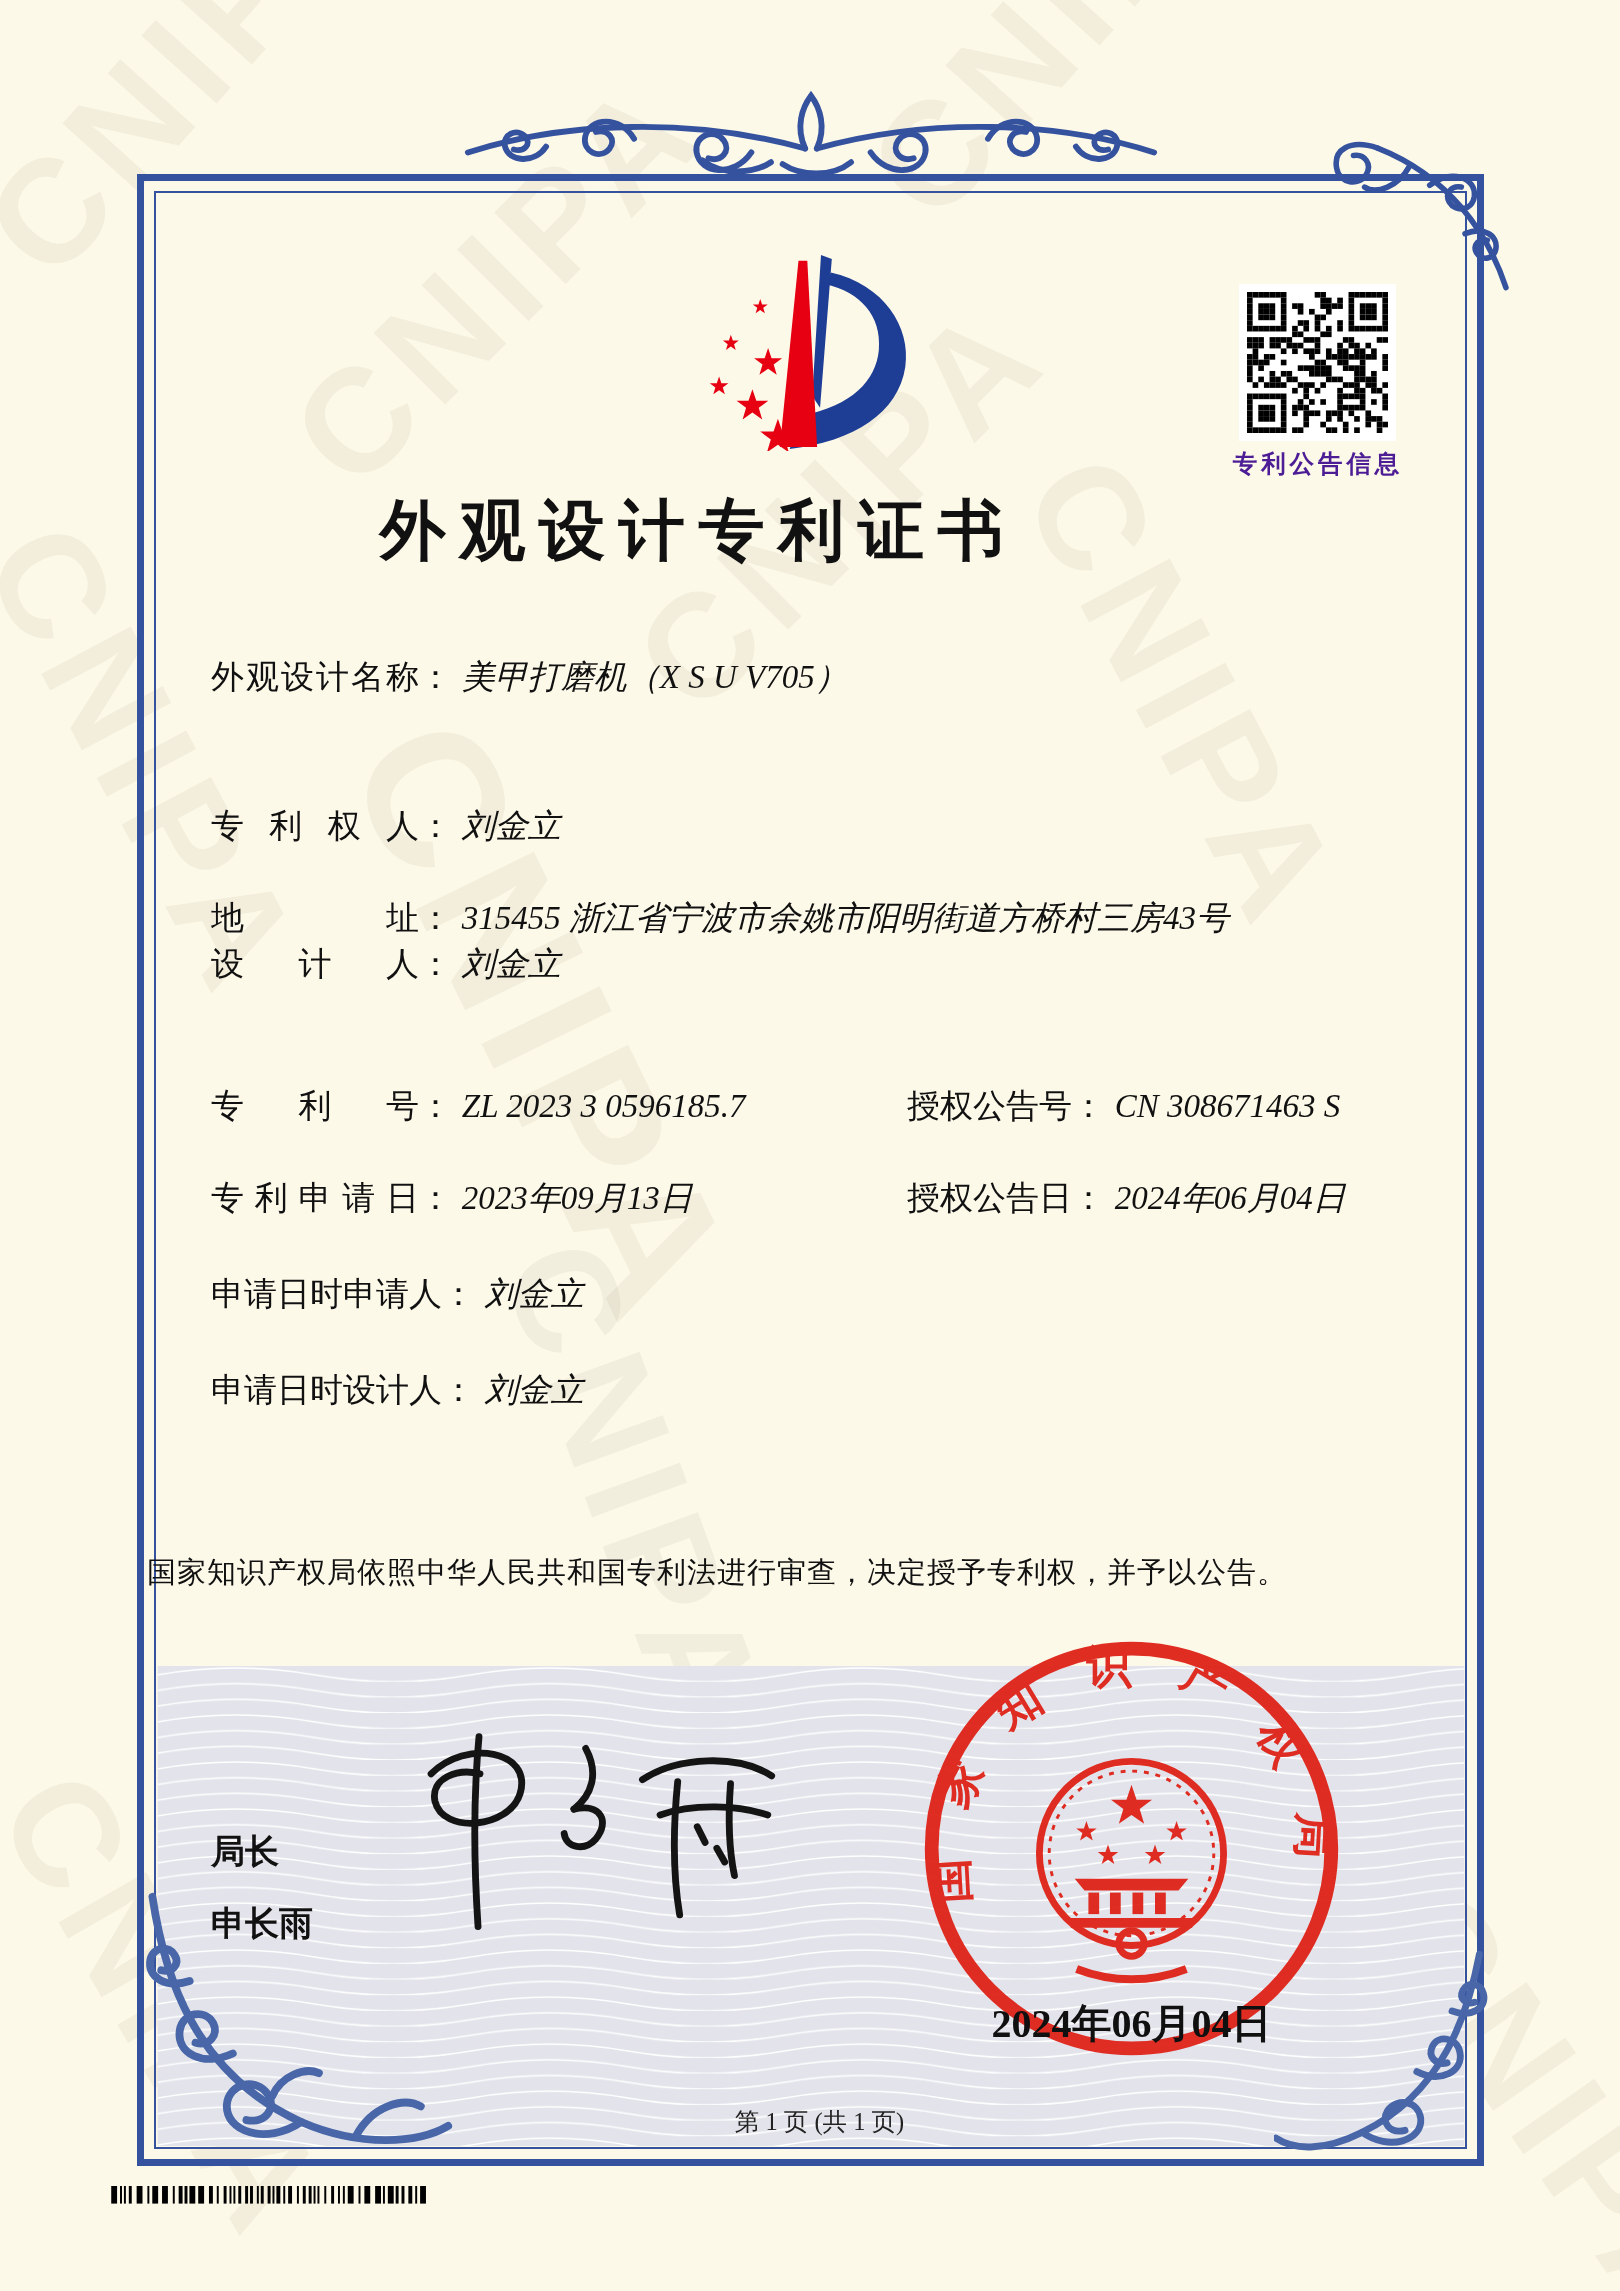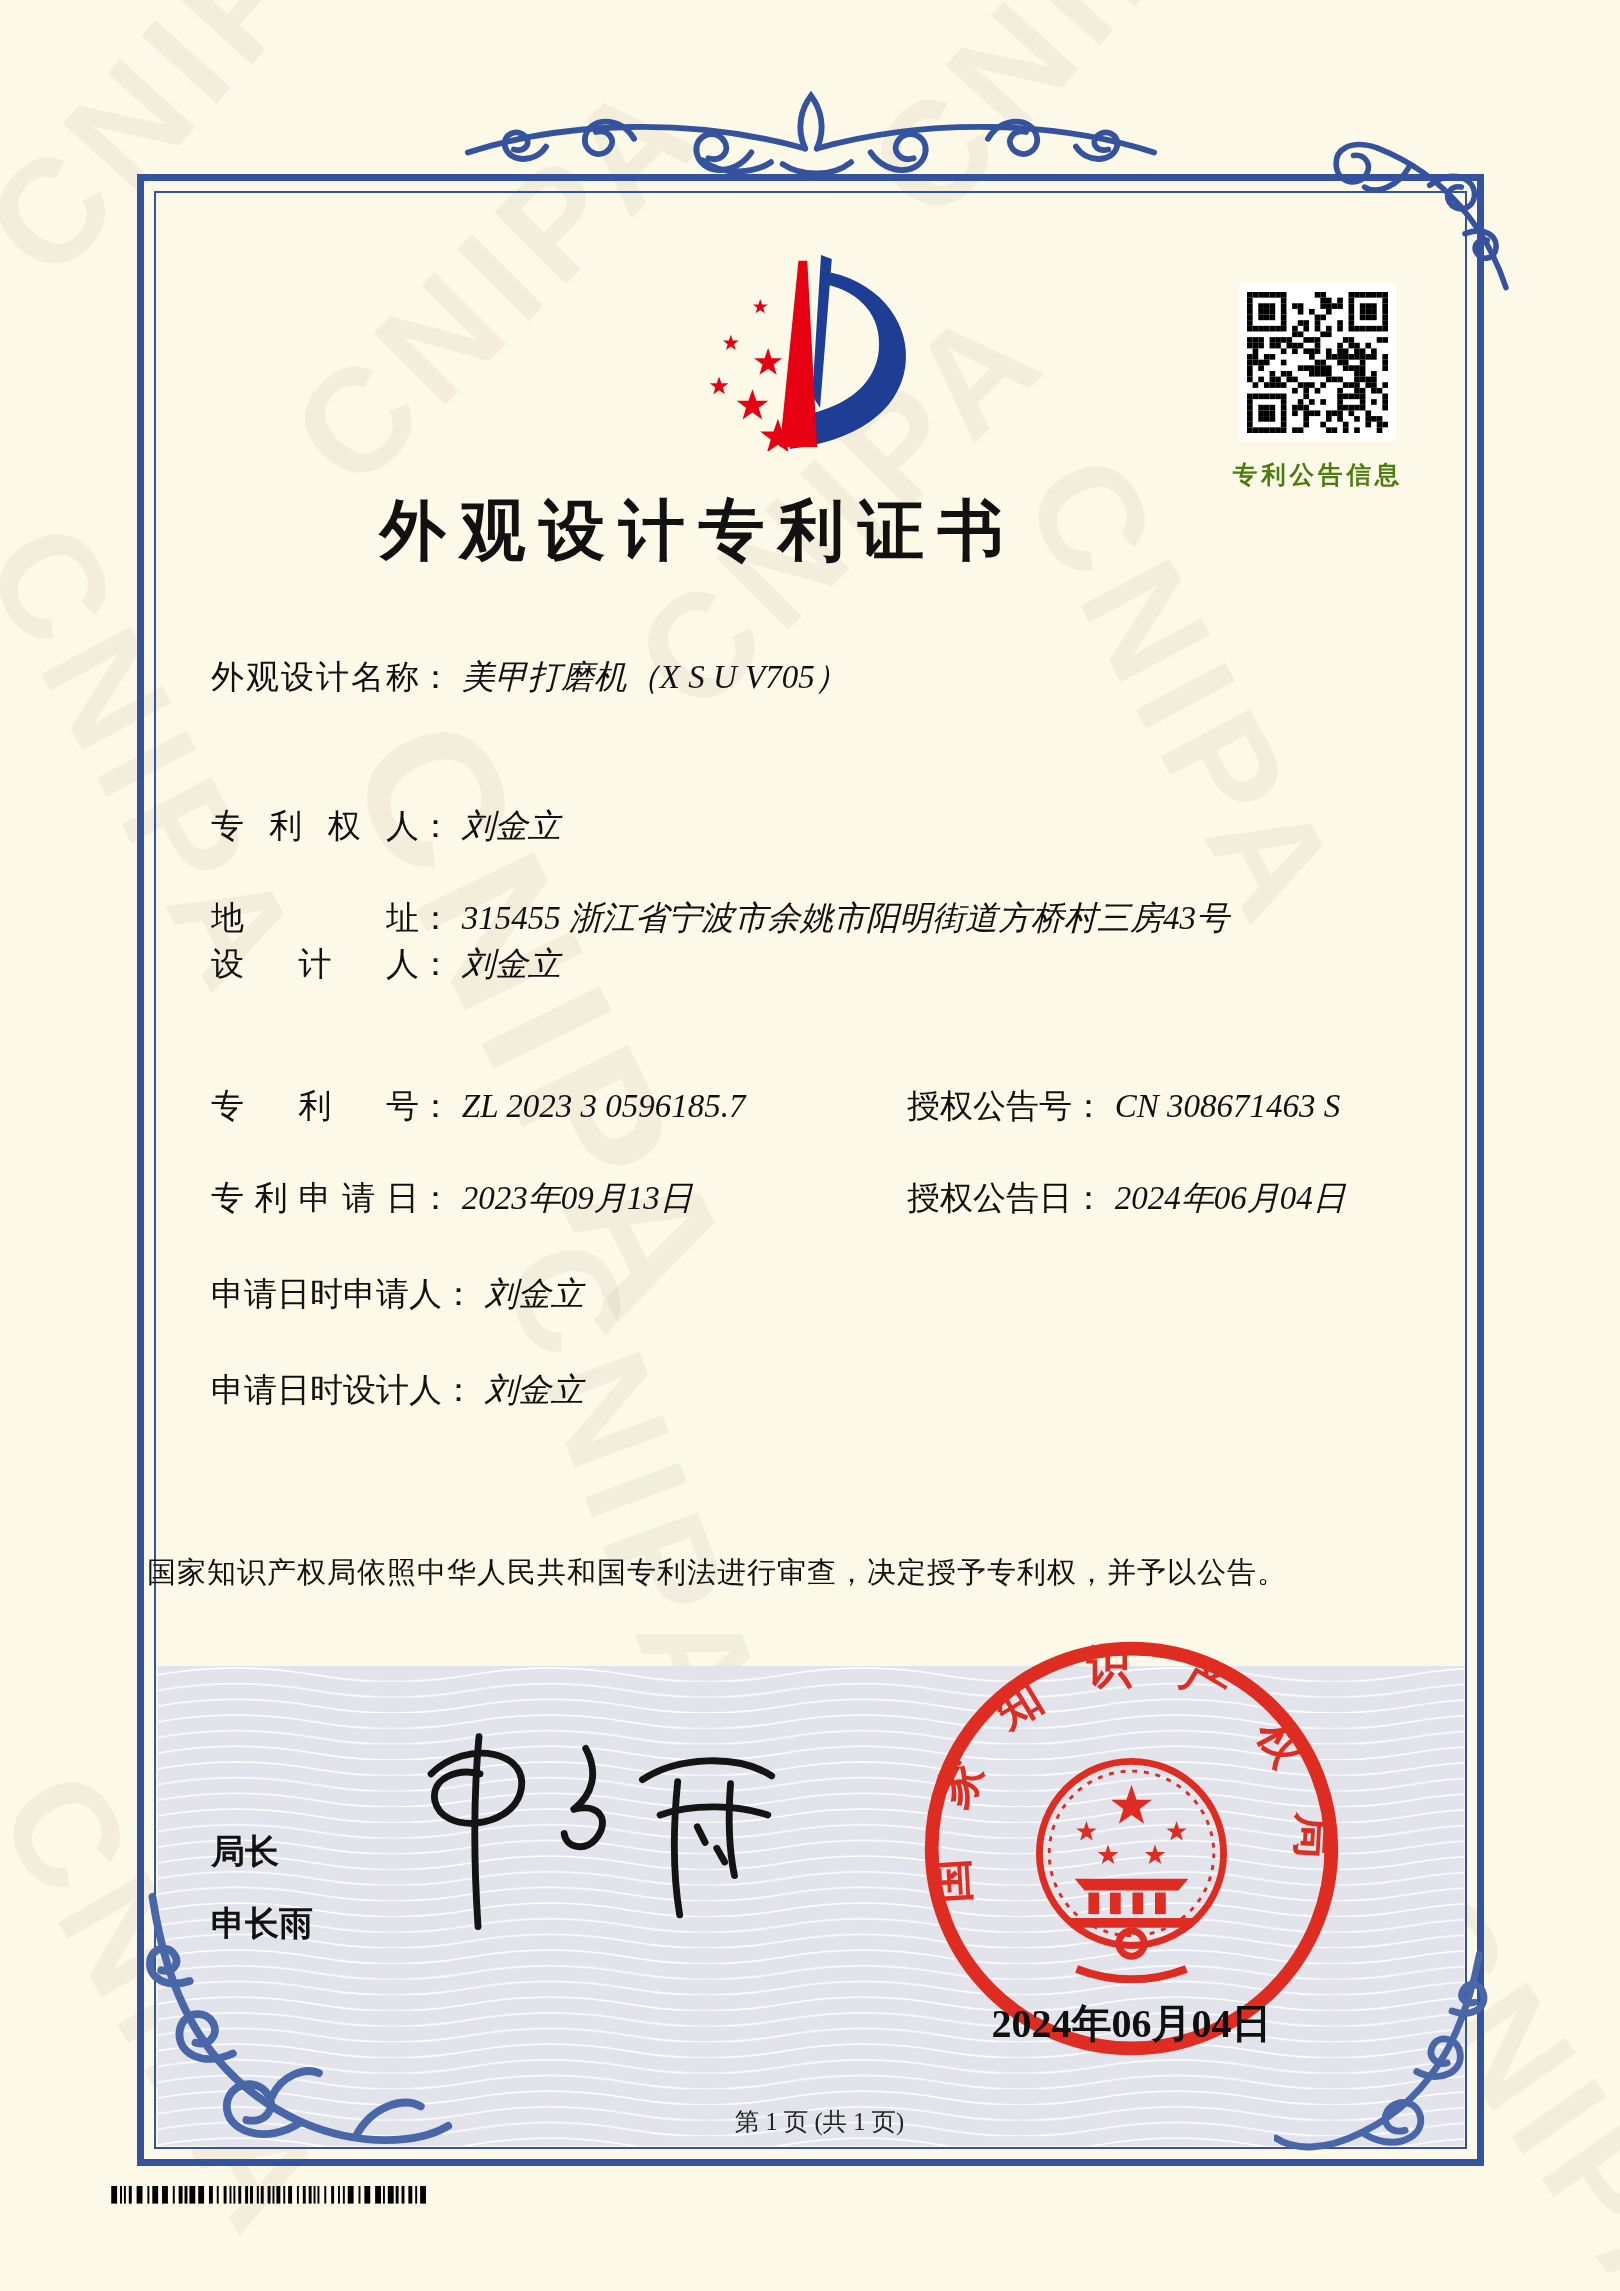--- a/index.html
+++ b/index.html
@@ -13,21 +13,21 @@
                border:7.8px solid #35529E;box-sizing:border-box;}
   .frame-inner{position:absolute;left:154px;top:191px;width:1313px;height:1958px;
                border:2.9px solid #35529E;box-sizing:border-box;}
   .deco{position:absolute;pointer-events:none;}
   
   .certno{position:absolute;left:211px;top:271px;font-size:35px;letter-spacing:2.9px;}
   .logo{position:absolute;left:674px;top:253px;}
   .qrbox{position:absolute;left:1239px;top:284px;width:157px;height:157px;background:#fff;
          display:flex;align-items:center;justify-content:center;}
   .qrcap{position:absolute;left:1210px;top:447px;width:216px;text-align:center;font-size:24.5px;
-         letter-spacing:3.9px;color:#4d7c0f;font-weight:bold;margin-top:11px;}
+         letter-spacing:3.9px;color:#4c1d95;font-weight:bold;}
   .title{position:absolute;left:137px;top:486px;width:1123px;text-align:center;
          font-size:66px;font-weight:700;letter-spacing:13.7px;}
   
   .row{position:absolute;left:211px;font-size:33px;white-space:nowrap;}
   .lbl{display:inline-block;min-width:208px;text-align:justify;text-align-last:justify;
        white-space:nowrap;vertical-align:top;}
   .val{margin-left:9.8px;font-style:italic;}
   .col2{position:absolute;left:696px;top:0;white-space:nowrap;}
   .r1{top:655px;} .r2{top:804px;} .r3{top:896px;} .r4{top:942px;}
   .r5{top:1084px;} .r6{top:1176px;} .r7{top:1272px;} .r8{top:1368px;}

